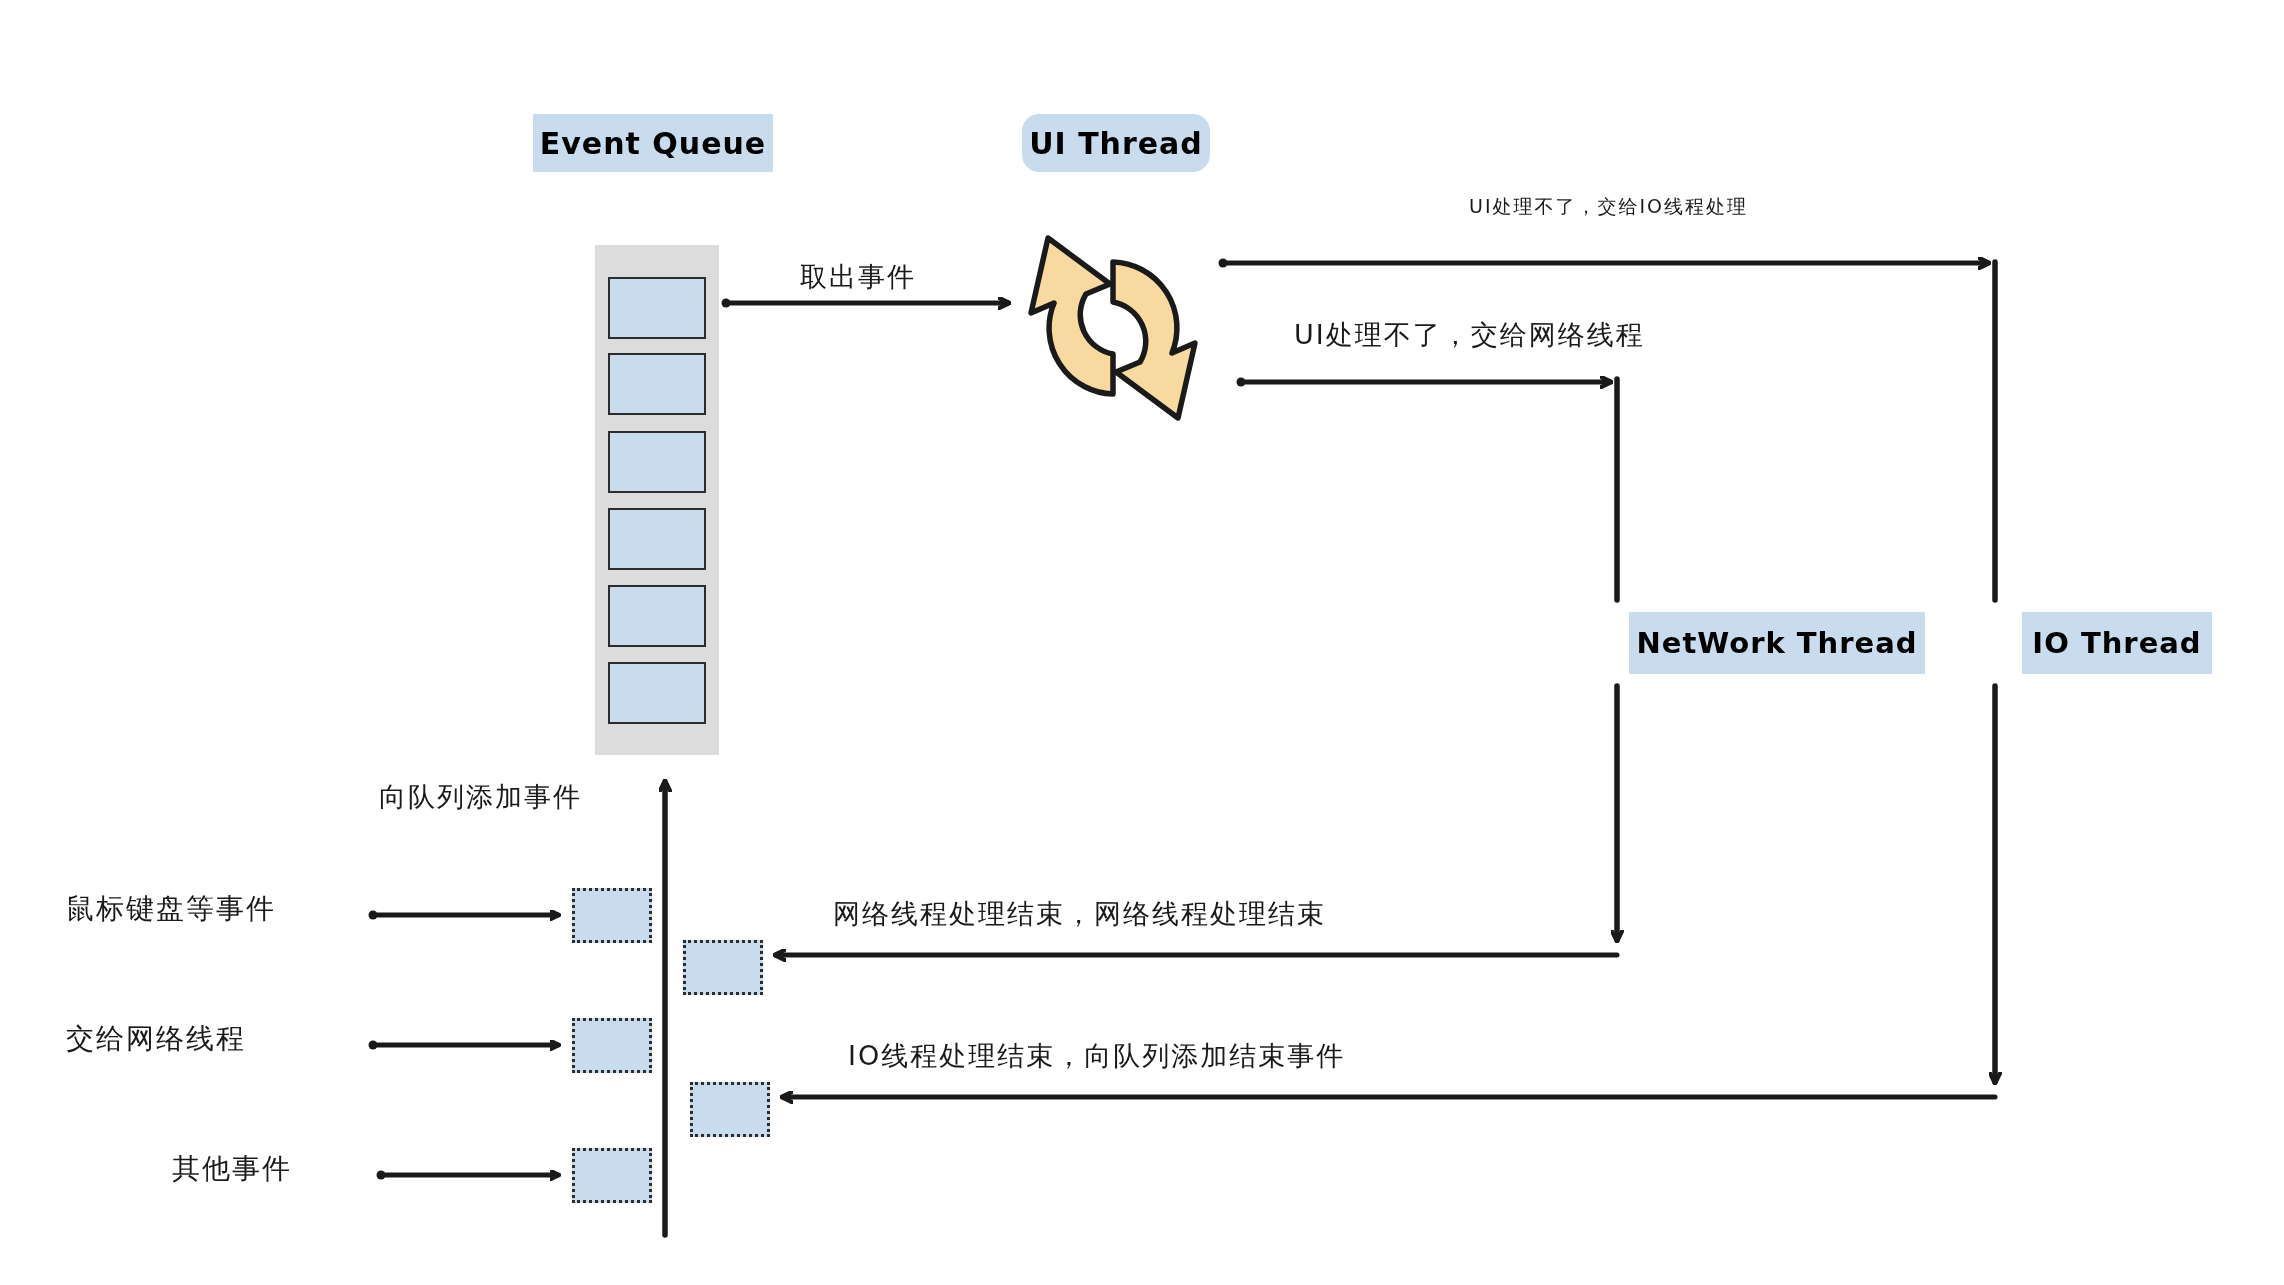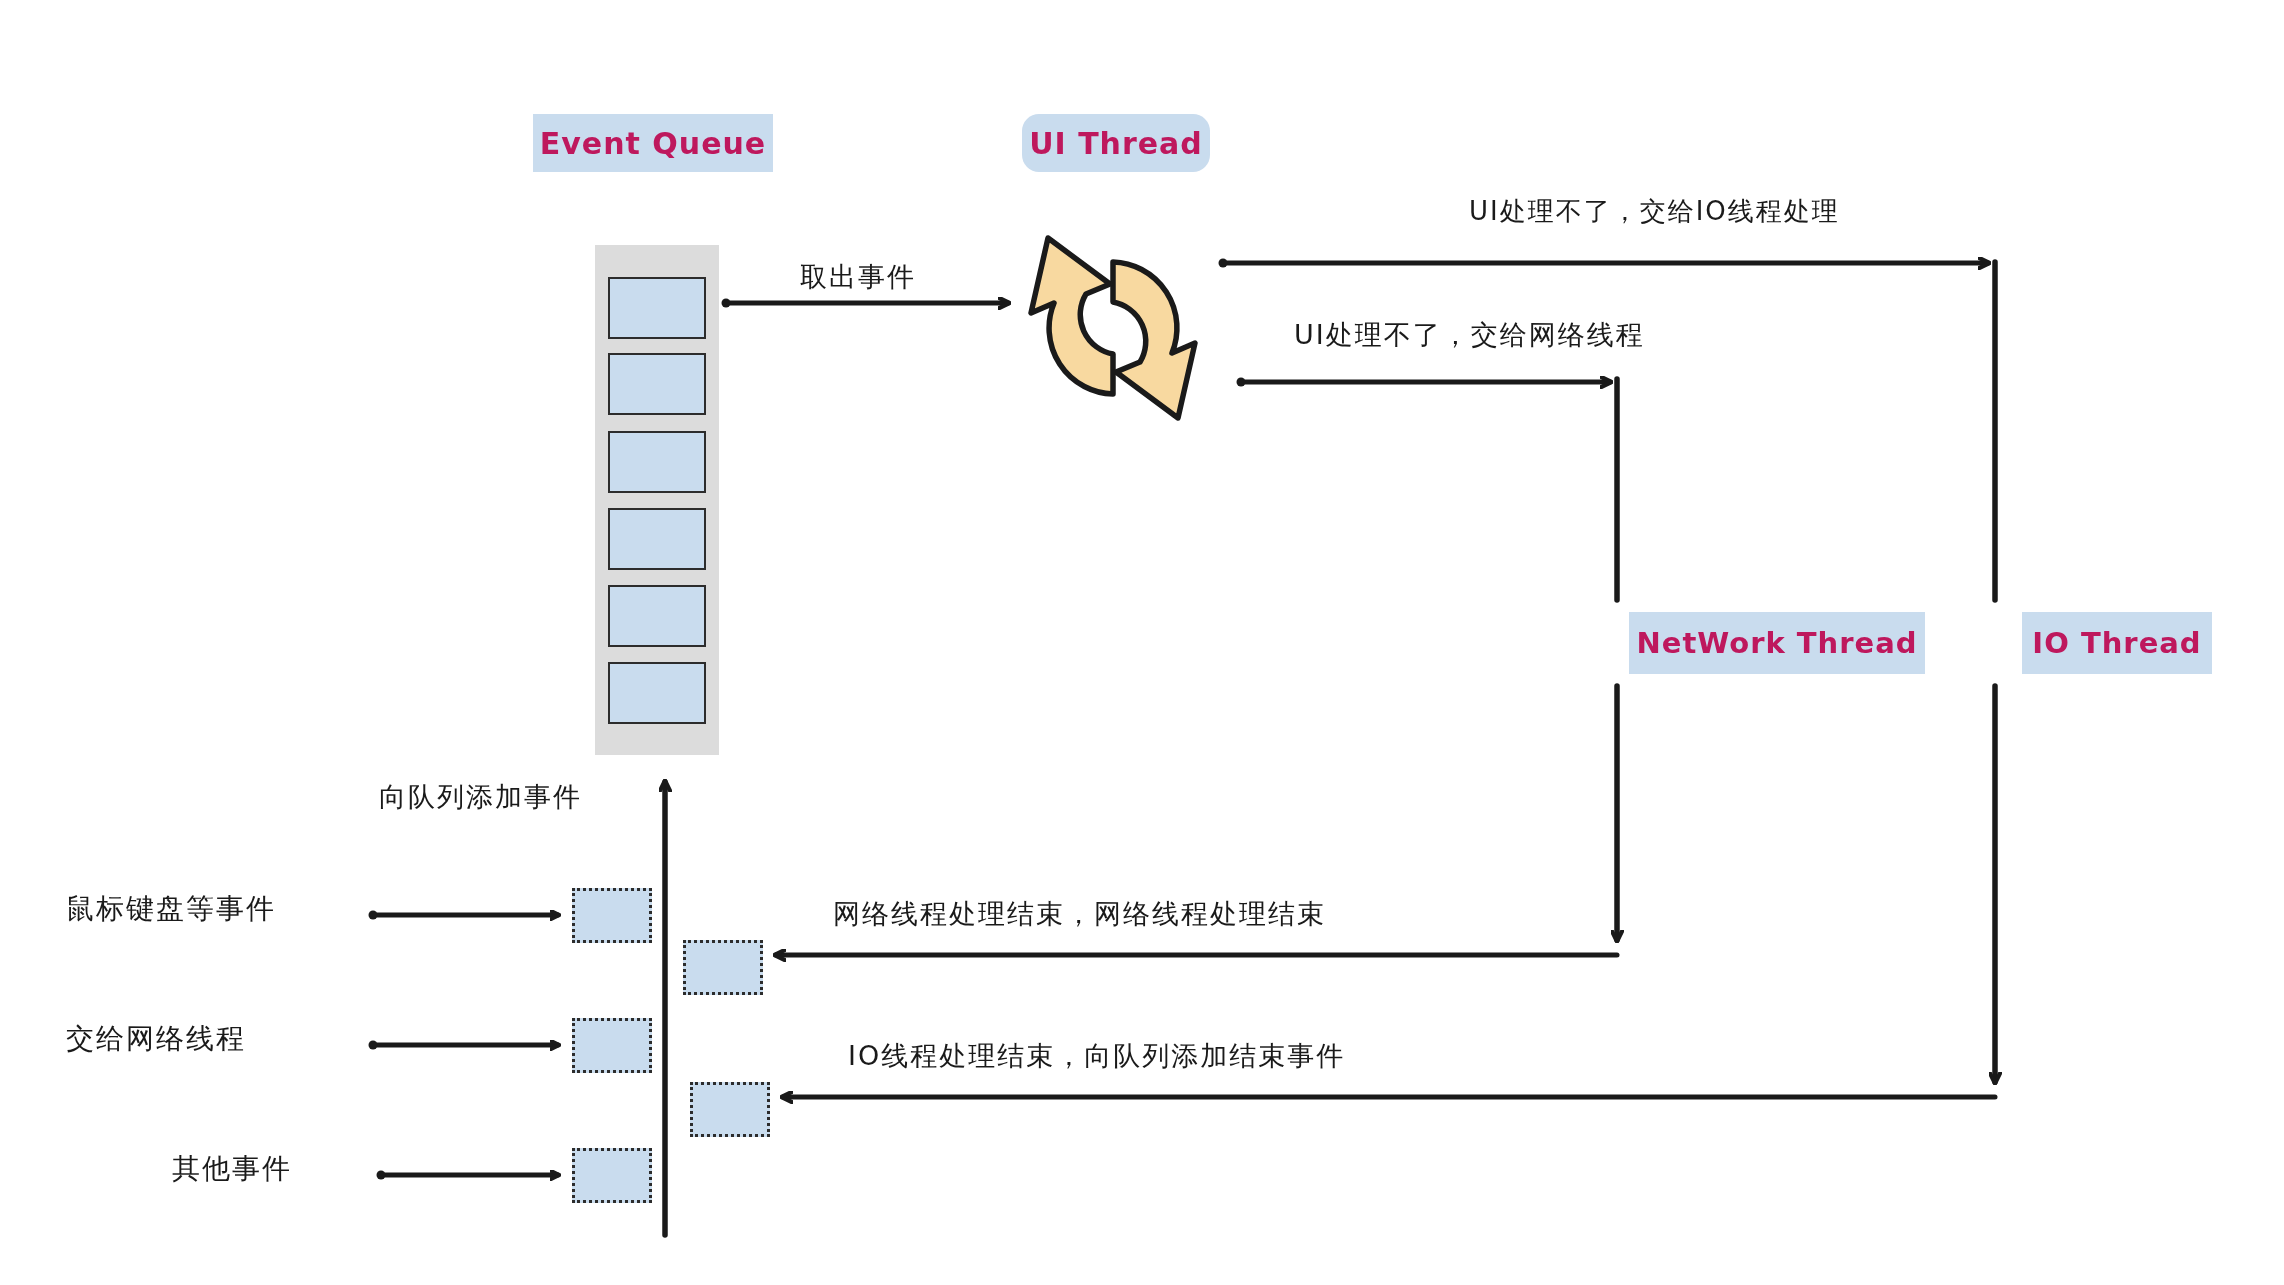--- a/index.html
+++ b/index.html
@@ -4,21 +4,21 @@
 <style>
   html,body{margin:0;padding:0;background:#ffffff;}
   body{font-family:"DejaVu Sans","Liberation Sans",sans-serif;}
   #stage{position:relative;width:2284px;height:1285px;background:#ffffff;overflow:hidden;}
   #svgLayer{position:absolute;left:0;top:0;width:2284px;height:1285px;}
 
   .hdr{
     position:absolute;
     display:flex;align-items:center;justify-content:center;
     background:#c9dcee;
-    color:#be185d;
+    color:#000000;
     font-weight:700;
     letter-spacing:1px;
     font-family:"DejaVu Sans","Liberation Sans",sans-serif;
     white-space:nowrap;
   }
   .cn{
     position:absolute;
     color:#1a1a1a;
     font-size:27px;
     letter-spacing:2px;
@@ -154,21 +154,21 @@
   <div class="qcell" style="left:608px;top:662px;width:98px;height:62px;"></div>
 
   <div class="dcell" style="left:572px;top:888px;width:80px;height:55px;"></div>
   <div class="dcell" style="left:572px;top:1018px;width:80px;height:55px;"></div>
   <div class="dcell" style="left:572px;top:1148px;width:80px;height:55px;"></div>
   <div class="dcell" style="left:683px;top:940px;width:80px;height:55px;"></div>
   <div class="dcell" style="left:690px;top:1082px;width:80px;height:55px;"></div>
 
   <div class="cn" style="left:800px;top:259px;font-size:27px;">取出事件</div>
 
-  <div class="cn" style="left:1469px;top:194px;font-size:26px;text-align:center;">UI处理不了，交给IO线程处理</div>
+  <div class="cn" style="left:1469px;top:194px;font-size:19px;text-align:center;">UI处理不了，交给IO线程处理</div>
 
   <div class="cn" style="left:1294px;top:317px;font-size:27px;">UI处理不了，交给网络线程</div>
 
   <div class="cn" style="left:363px;top:779px;font-size:27px;margin-left:16px;">向队列添加事件</div>
 
   <div class="cn" style="left:66px;top:890px;font-size:28px;">鼠标键盘等事件</div>
 
   <div class="cn" style="left:66px;top:1020px;font-size:28px;">交给网络线程</div>
 
   <div class="cn" style="left:172px;top:1150px;font-size:28px;text-align:right;">其他事件</div>

